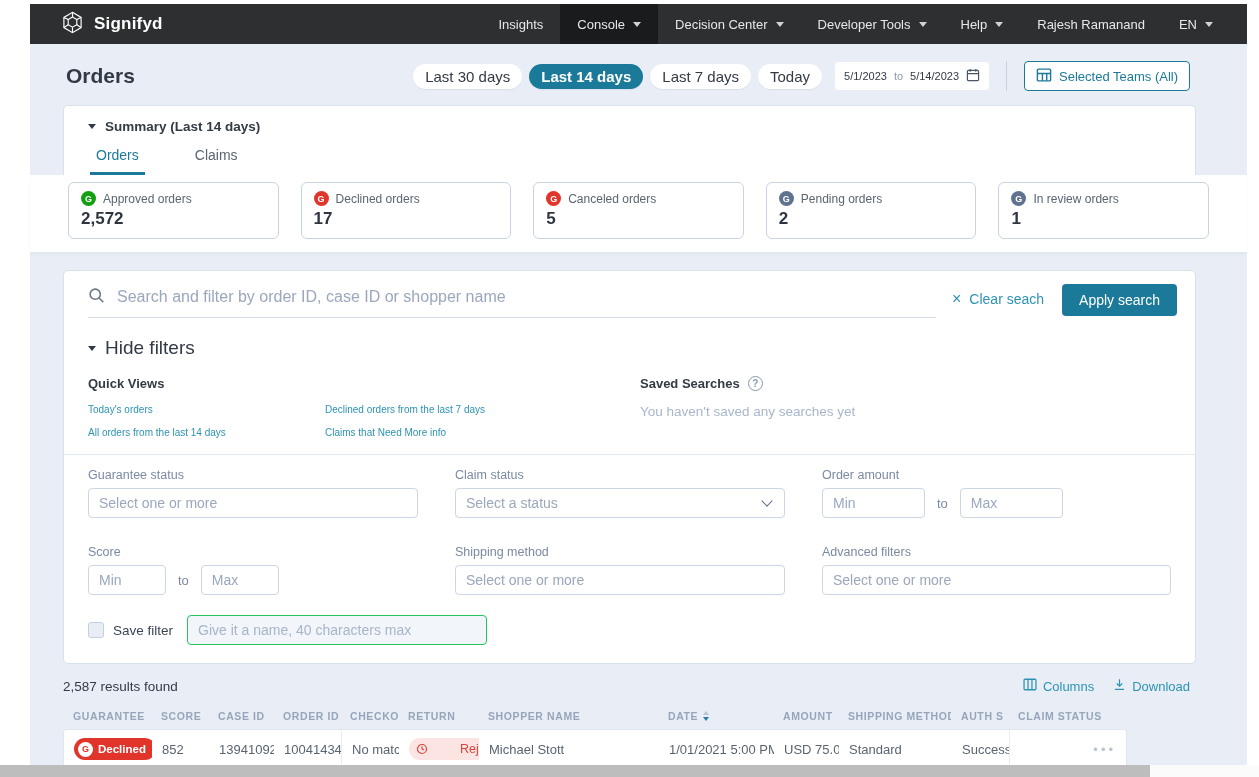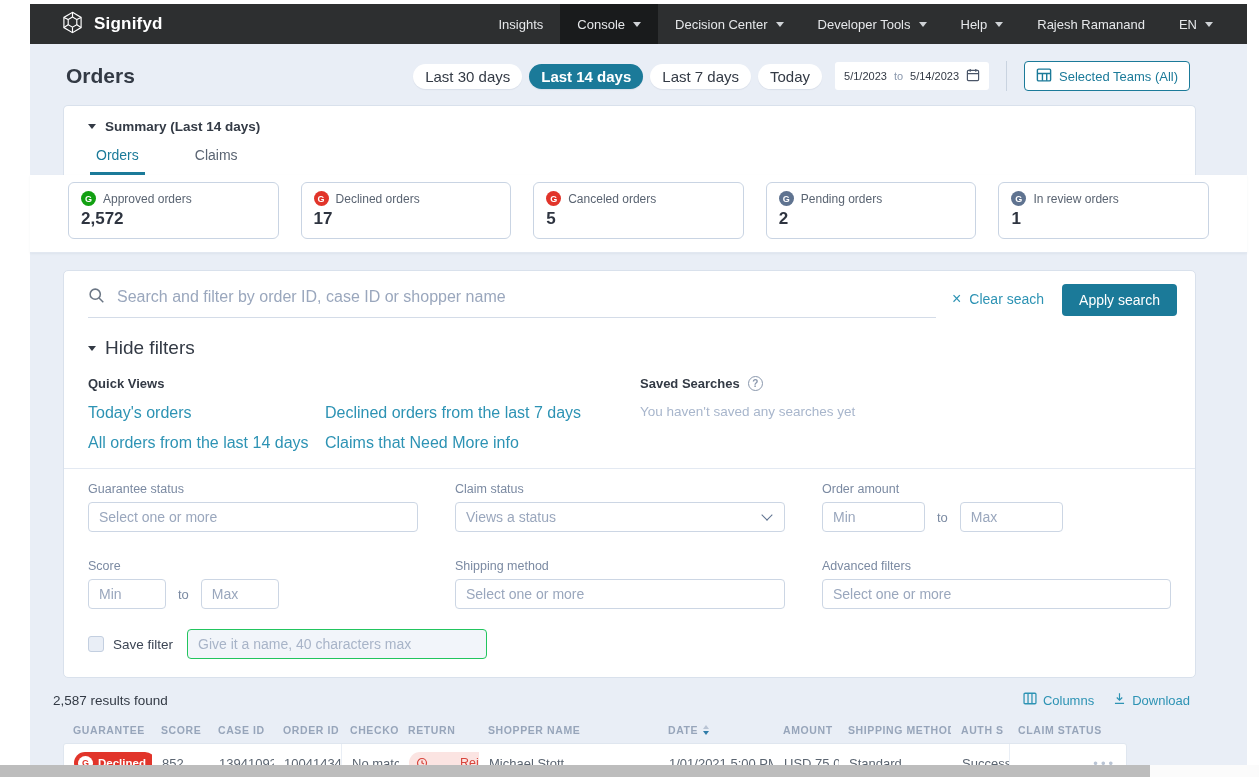--- a/index.html
+++ b/index.html
@@ -56,21 +56,21 @@
   .search-input::placeholder { color: #9aa7bd; }
   .clear-search { display: flex; align-items: center; gap: 8px; color: #2d93b4; font-size: 14px; margin: 0 18px 6px 16px; cursor: pointer; white-space: nowrap; }
   .x-icon { font-size: 16px; line-height: 1; }
   .apply-btn { background: #1b7a99; color: #fff; border: none; border-radius: 4px; font-size: 14px; padding: 8px 17px; font-family: inherit; cursor: pointer; margin-bottom: 4px; }
 
   .hide-filters { display: flex; align-items: center; gap: 9px; margin: 17px 24px 0; font-size: 19px; color: #333a45; cursor: pointer; }
   .qv-row { display: flex; margin: 17px 24px 10px; }
   .quick-views { width: 552px; flex: none; }
   .sec-title { font-size: 13px; font-weight: bold; color: #333a45; }
   .qv-links { display: grid; grid-template-columns: 237px auto; row-gap: 12px; margin-top: 13px; }
-  .qv-link { font-size: 16px; color: #2d93b4; cursor: pointer; white-space: nowrap; }
+  .qv-link { font-size: 10px; color: #2d93b4; cursor: pointer; white-space: nowrap; }
   .saved-title { display: flex; gap: 8px; align-items: center; }
   .q-icon { width: 15px; height: 15px; border-radius: 50%; border: 1.3px solid #8a98ad; color: #8a98ad; font-size: 10px; display: flex; align-items: center; justify-content: center; cursor: pointer; }
   .saved-empty { margin-top: 13px; font-size: 13.5px; color: #a8b6cc; }
 
   .filters-divider { border-top: 1px solid #e3e9f2; margin-top: 16px; }
   .filters-grid { display: grid; grid-template-columns: 330px 330px auto; column-gap: 37px; padding: 13px 24px 0; }
   .field-label { font-size: 12.5px; color: #7b8aa2; margin-bottom: 6px; }
   .finput { height: 30px; border: 1px solid #ccd6e4; border-radius: 4px; font-size: 14px; color: #333; padding: 0 10px; font-family: inherit; outline: none; background: #fff; }
   .finput::placeholder { color: #9aa7bd; }
   .finput.full { width: 100%; }
@@ -81,21 +81,21 @@
   .range-row .to { font-size: 13px; color: #7b8aa2; }
   .w103 { width: 103px; } .w78 { width: 78px; }
   .mt14 { margin-top: 14px; }
   .save-row { display: flex; align-items: center; margin: 20px 24px 0; }
   .checkbox { width: 16px; height: 16px; border: 1px solid #c3cfe0; background: #e9eef6; border-radius: 3px; cursor: pointer; flex: none; }
   .save-label { font-size: 13.5px; color: #3c4554; margin: 0 14px 0 9px; }
   .save-input { width: 300px; height: 30px; background: #f2f5fa; border: 1px solid #22c55e; border-radius: 4px; font-size: 14px; padding: 0 10px; color: #333; font-family: inherit; outline: none; }
   .save-input::placeholder { color: #a8b4c8; }
 
   
-  .results-bar { display: flex; align-items: center; margin: 14px 57px 8px 23px; }
+  .results-bar { display: flex; align-items: center; margin: 14px 57px 8px 33px; }
   .results-count { font-size: 13.5px; color: #333a45; }
   .results-actions { margin-left: auto; display: flex; gap: 19px; }
   .action-link { display: flex; align-items: center; gap: 6px; color: #2d93b4; font-size: 13px; cursor: pointer; }
 
   .table-wrap { margin-left: 33px; width: 1064px; }
   .tgrid { display: grid; grid-template-columns: 88px 57px 65px 67px 58px 80px 180px 115px 65px 113px 57px 119px; align-items: center; }
   .thead { height: 27px; }
   .th { font-size: 10.5px; font-weight: bold; color: #97a5ba; letter-spacing: .6px; padding-left: 10px; white-space: nowrap; overflow: hidden; display: flex; align-items: center; gap: 5px; height: 100%; }
   .sort { display: flex; flex-direction: column; gap: 2px; }
   .sort .up { width: 0; height: 0; border-left: 3.5px solid transparent; border-right: 3.5px solid transparent; border-bottom: 4px solid #b9c4d4; }
@@ -292,21 +292,21 @@
       <div class="filters-divider"></div>
 
       <div class="filters-grid">
         <div>
           <div class="field-label">Guarantee status</div>
           <input class="finput full" type="text" placeholder="Select one or more" style="">
         </div>
         <div>
           <div class="field-label">Claim status</div>
           <div class="select-box">
-            <span class="select-ph">Views a status</span>
+            <span class="select-ph">Select a status</span>
             <span class="chev"></span>
           </div>
         </div>
         <div>
           <div class="field-label">Order amount</div>
           <div class="range-row">
             <input class="finput w103" type="text" placeholder="Min" style="">
             <span class="to">to</span>
             <input class="finput w103" type="text" placeholder="Max" style="">
           </div>

